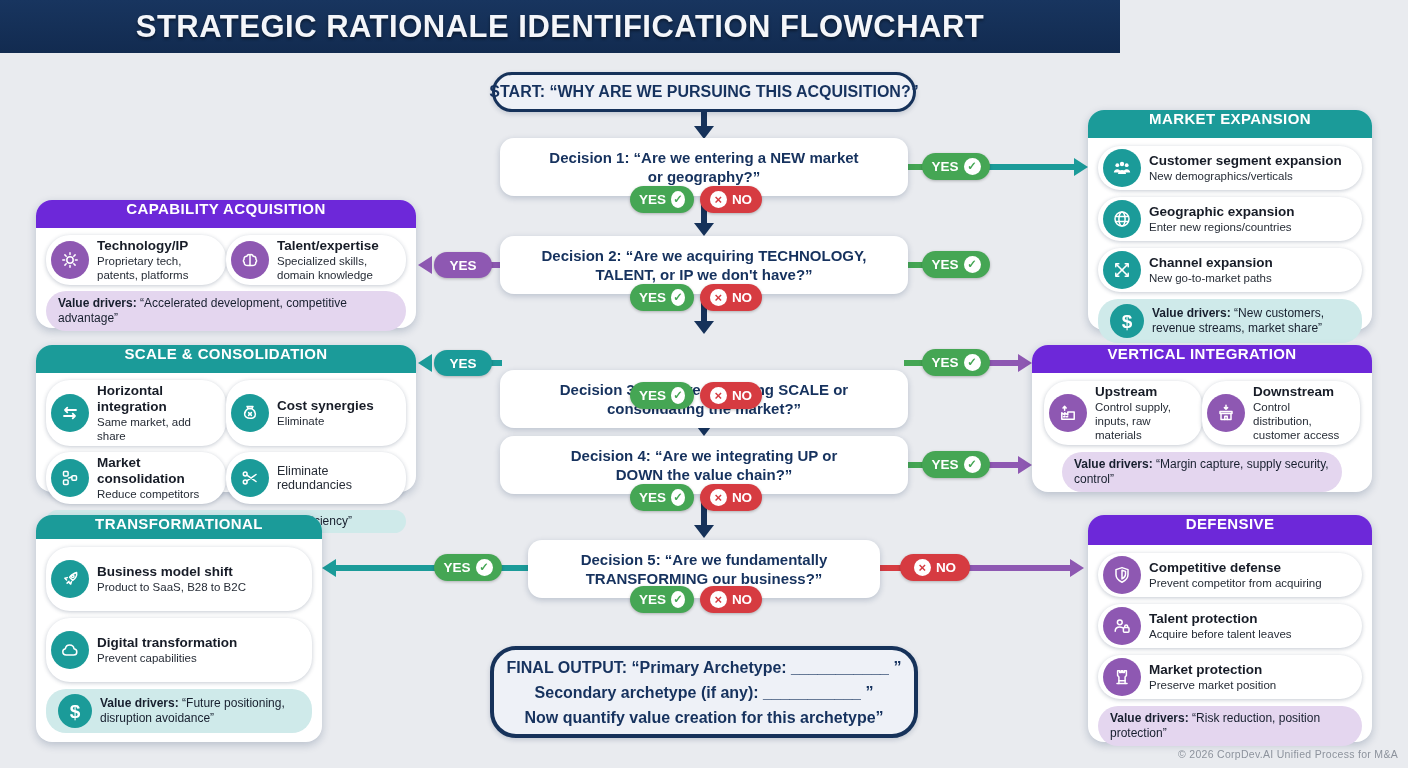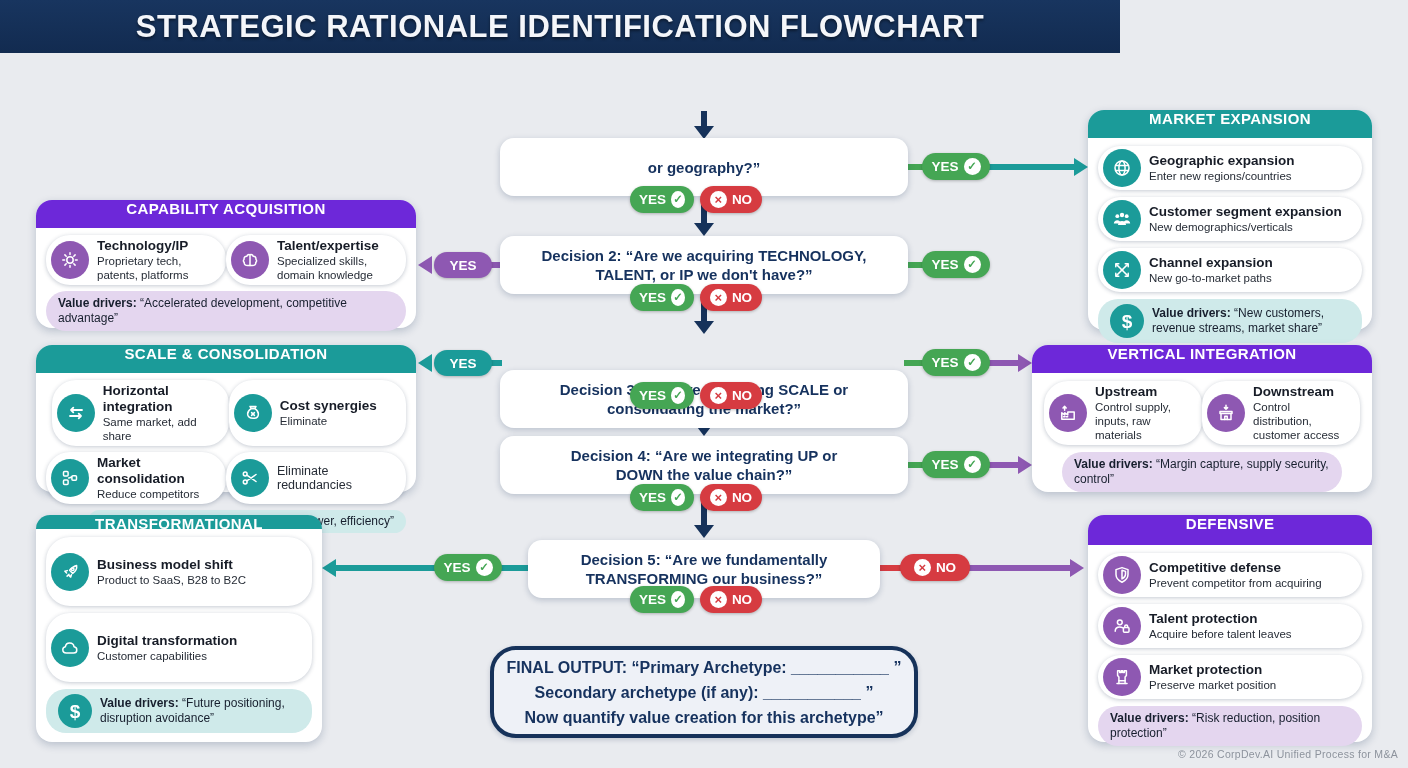--- a/index.html
+++ b/index.html
@@ -130,22 +130,26 @@
   </div>
 
   <div class="hline" style="left:876px;top:565px;width:30px;height:6px;background:#d63b41;"></div>
   <div class="hline" style="left:968px;top:565px;width:104px;height:6px;background:#8e58b2;"></div>
   <div class="ah-r" style="left:1070px;top:559px;border-left-color:#8e58b2;"></div>
   <div class="cpill red" style="left:900px;top:554px;width:70px;">
     <span class="dot">×</span>
     <span>NO</span>
   </div>
 
+  <div class="term" style="left:492px;top:72px;width:424px;height:40px;font-size:16px;white-space:nowrap;">
+    <span>START: “WHY ARE WE PURSUING THIS ACQUISITION?”</span>
+  </div>
 
   <div class="dec" style="left:500px;top:138px;width:408px;height:58px;">
+    <div>Decision 1: “Are we entering a NEW market</div>
     <div>or geography?”</div>
   </div>
   <div class="dec" style="left:500px;top:236px;width:408px;height:58px;">
     <div>Decision 2: “Are we acquiring TECHNOLOGY,</div>
     <div>TALENT, or IP we don't have?”</div>
   </div>
   <div class="dec" style="left:500px;top:334px;width:408px;height:58px;margin-top:36px;">
     <div>Decision 3: “Are we achieving SCALE or</div>
     <div>consolidating the market?”</div>
   </div>
@@ -244,21 +248,21 @@
         <span><b>Value drivers:</b>
         <span>“Accelerated development, competitive advantage”</span></span>
       </div>
     </div>
   </div>
 
   <div class="panel" style="left:36px;top:345px;width:380px;height:147px;">
     <div class="panel-h ph-teal">
       <span>SCALE &amp; CONSOLIDATION</span>
       </div>
-    <div class="panel-b" style="padding:7px 10px 8px 10px;gap:6px;align-items:flex-end;">
+    <div class="panel-b" style="padding:7px 10px 8px 10px;gap:6px;">
       <div class="prow">
         <div class="card">
           <span class="ic ic-teal">
             <svg class="icn" width="22" height="22" viewBox="0 0 22 22" style="stroke-width:1.8">
                 <path d="M6,8h11M6,8l2.3-2.3M6,8l2.3,2.3"></path>
                 <path d="M16,14H5M16,14l-2.3-2.3M16,14l-2.3,2.3"></path>
               </svg>
             </span>
           <span class="ctext">
               <span class="ctitle">Horizontal integration</span>
@@ -308,21 +312,21 @@
         </div>
       </div>
       <div class="vbar vb-teal" style="padding:4px 12px;">
         <span><b>Value drivers:</b>
         <span>“Cost savings, market power, efficiency”</span></span>
       </div>
     </div>
   </div>
 
   <div class="panel" style="left:36px;top:515px;width:286px;height:227px;">
-    <div class="panel-h ph-teal" style="height:14px;">
+    <div class="panel-h ph-teal" style="height:24px;">
       <span>TRANSFORMATIONAL</span>
       </div>
     <div class="panel-b">
       <div class="card">
         <span class="ic ic-teal">
           <svg class="icn" width="22" height="22" viewBox="0 0 22 22">
               <path d="M17.6,4.4c.5,3-1,6-3.9,8l-3.1-3.1c2-2.9,5-4.4,7-4.9z"></path>
               <circle cx="13.7" cy="8.3" r="1.3"></circle>
               <path d="M10,13.2l-1.9,1.9M8.3,9.6l-2.4.7 1.7,1.7M12.4,13.7l-.7,2.4-1.7-1.7"></path>
             </svg>
@@ -333,70 +337,70 @@
           </span>
       </div>
       <div class="card">
         <span class="ic ic-teal">
           <svg class="icn" width="22" height="22" viewBox="0 0 22 22">
               <path d="M7.3,16c-2,0-3.5-1.4-3.5-3.2 0-1.6,1.1-2.9,2.6-3.1C6.7,7.4,8.5,5.9,10.6,5.9c2.3,0,4.2,1.7,4.4,3.9 1.6.2,2.8,1.5,2.8,3.1 0,1.7-1.4,3.1-3.2,3.1z"></path>
             </svg>
           </span>
         <span class="ctext">
             <span class="ctitle">Digital transformation</span>
-          <span class="cdesc">Customer capabilities</span>
+          <span class="cdesc">Prevent capabilities</span>
           </span>
       </div>
       <div class="vbar vb-teal">
         <span class="ic ic-teal small">
             <span class="dollar">$</span>
           </span>
         <span><b>Value drivers:</b>
         <span>“Future positioning, disruption avoidance”</span></span>
       </div>
     </div>
   </div>
 
   <div class="panel" style="left:1088px;top:110px;width:284px;height:220px;">
     <div class="panel-h ph-teal">
       <span>MARKET EXPANSION</span>
       </div>
     <div class="panel-b">
-      <div class="card">
-        <span class="ic ic-teal">
-          <svg class="icn" width="22" height="22" viewBox="0 0 22 22">
-              <circle cx="11" cy="11" r="7"></circle>
-              <ellipse cx="11" cy="11" rx="3.1" ry="7"></ellipse>
-              <path d="M4.6,8.4h12.8M4.6,13.6h12.8"></path>
-            </svg>
-          </span>
-        <span class="ctext">
-            <span class="ctitle">Geographic expansion</span>
-          <span class="cdesc">Enter new regions/countries</span>
-          </span>
-      </div>
       <div class="card">
         <span class="ic ic-teal">
           <svg width="22" height="22" viewBox="0 0 22 22" fill="#fff">
               <circle cx="6.3" cy="8.2" r="1.9"></circle>
               <circle cx="15.7" cy="8.2" r="1.9"></circle>
               <circle cx="11" cy="7" r="2.2"></circle>
               <path d="M2.8,15.6c0-2.1,1.6-3.4,3.5-3.4s3.5,1.3,3.5,3.4z"></path>
               <path d="M12.2,15.6c0-2.1,1.6-3.4,3.5-3.4s3.5,1.3,3.5,3.4z"></path>
               <path d="M7,17c0-2.5,1.8-4.1,4-4.1s4,1.6,4,4.1z"></path>
             </svg>
           </span>
         <span class="ctext">
             <span class="ctitle">Customer segment expansion</span>
           <span class="cdesc">New demographics/verticals</span>
           </span>
       </div>
       <div class="card">
         <span class="ic ic-teal">
           <svg class="icn" width="22" height="22" viewBox="0 0 22 22">
+              <circle cx="11" cy="11" r="7"></circle>
+              <ellipse cx="11" cy="11" rx="3.1" ry="7"></ellipse>
+              <path d="M4.6,8.4h12.8M4.6,13.6h12.8"></path>
+            </svg>
+          </span>
+        <span class="ctext">
+            <span class="ctitle">Geographic expansion</span>
+          <span class="cdesc">Enter new regions/countries</span>
+          </span>
+      </div>
+      <div class="card">
+        <span class="ic ic-teal">
+          <svg class="icn" width="22" height="22" viewBox="0 0 22 22">
               <path d="M9.5,9.5L5.6,5.6M12.5,9.5l3.9-3.9M9.5,12.5l-3.9,3.9M12.5,12.5l3.9,3.9"></path>
               <path d="M7.8,4.8H4.8v3M14.2,4.8h3v3M7.8,17.2H4.8v-3M14.2,17.2h3v-3"></path>
               <rect x="9.4" y="9.4" width="3.2" height="3.2" rx=".7" fill="#fff" stroke="none"></rect>
             </svg>
           </span>
         <span class="ctext">
             <span class="ctitle">Channel expansion</span>
           <span class="cdesc">New go-to-market paths</span>
           </span>
       </div>

